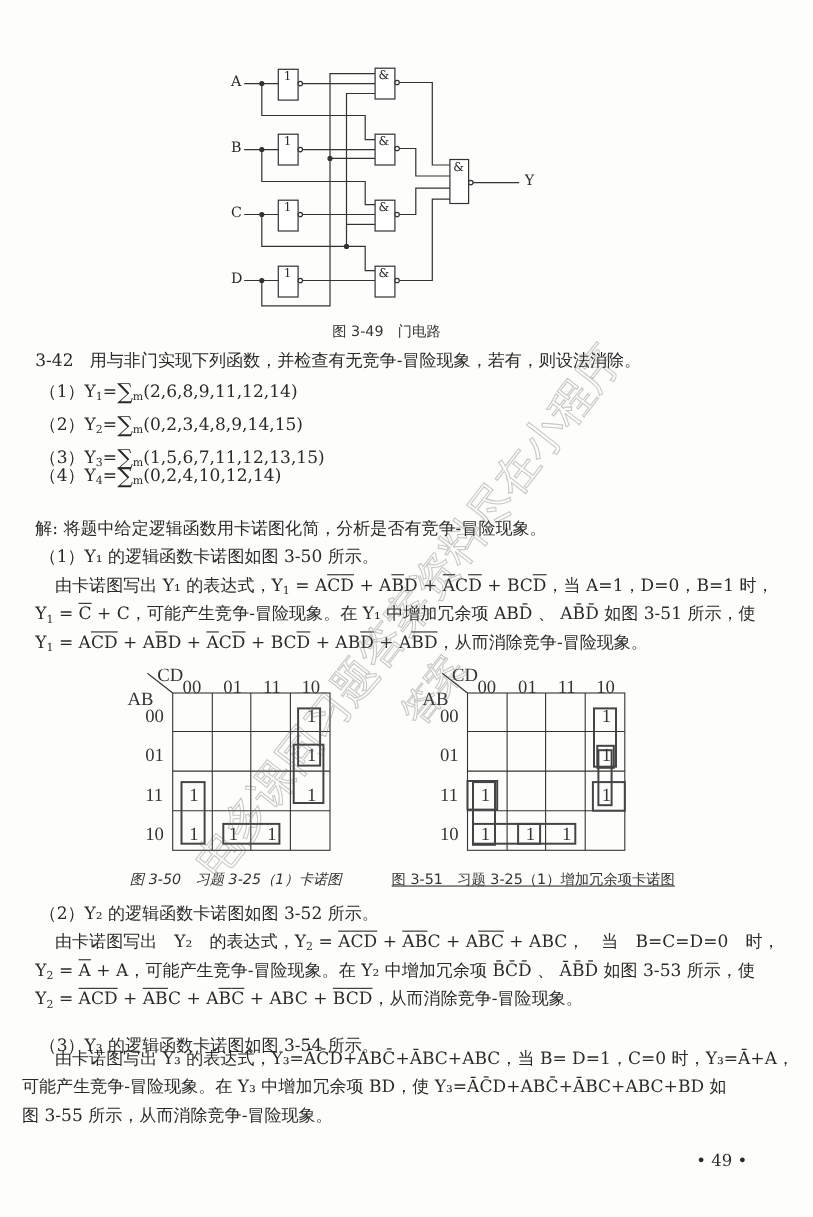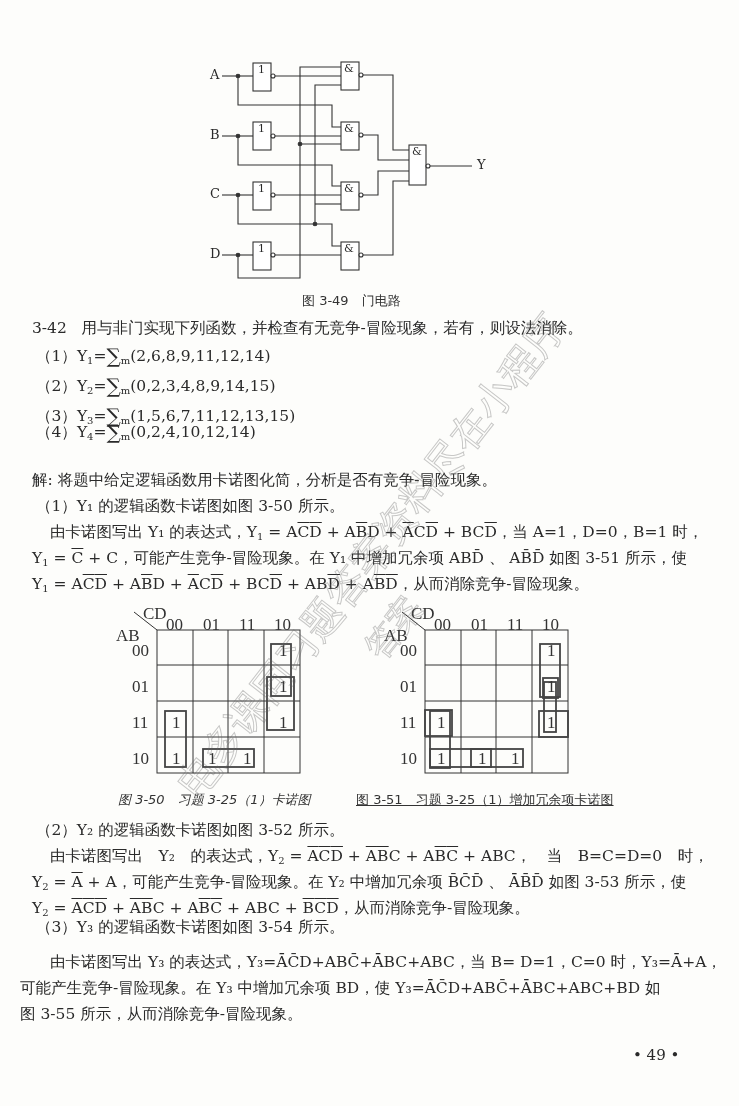--- a/index.html
+++ b/index.html
@@ -212,21 +212,21 @@
   <div class="line" style="top:0;left:16px">（2）Y₂ 的逻辑函数卡诺图如图 3-52 所示。</div>
   <div class="line" style="top:26px;left:30px">
     <span>由卡诺图写出　Y₂　的表达式，</span><span>Y<sub>2</sub> = <span class="ol">A</span><span class="ol">C</span><span class="ol">D</span> + <span class="ol">A</span><span class="ol">B</span>C + A<span class="ol">B</span><span class="ol">C</span> + ABC</span><span>，　当　B=C=D=0　时，</span>
   </div>
   <div class="line" style="top:52px;left:12px">
     <span>Y<sub>2</sub> = <span class="ol">A</span> + A</span><span>，可能产生竞争-冒险现象。在 Y₂ 中增加冗余项 B̄C̄D̄ 、 ĀB̄D̄ 如图 3-53 所示，使</span>
   </div>
   <div class="line" style="top:78px;left:12px">
     <span>Y<sub>2</sub> = <span class="ol">A</span><span class="ol">C</span><span class="ol">D</span> + <span class="ol">A</span><span class="ol">B</span>C + A<span class="ol">B</span><span class="ol">C</span> + ABC + <span class="ol">B</span><span class="ol">C</span><span class="ol">D</span></span><span>，从而消除竞争-冒险现象。</span>
   </div>
-  <div class="line" style="top:97px;left:16px">（3）Y₃ 的逻辑函数卡诺图如图 3-54 所示。</div>
+  <div class="line" style="top:120px;left:16px">（3）Y₃ 的逻辑函数卡诺图如图 3-54 所示。</div>
   <div class="line" style="top:132px;left:30px">由卡诺图写出 Y₃ 的表达式，Y₃=ĀC̄D+ABC̄+ĀBC+ABC，当 B= D=1，C=0 时，Y₃=Ā+A，</div>
   <div class="line" style="top:158px;left:0">可能产生竞争-冒险现象。在 Y₃ 中增加冗余项 BD，使 Y₃=ĀC̄D+ABC̄+ĀBC+ABC+BD 如</div>
   <div class="line" style="top:184px;left:0">图 3-55 所示，从而消除竞争-冒险现象。</div>
 </div>
 
 <div class="abs" style="left:633px;top:1046px;font-size:15px;">• 49 •</div>
 
 <div class="wm" style="left:165px;top:775px;transform:rotate(-52deg);">电多课同习题答案资料尽在小程序</div>
 <div class="wm" style="left:355px;top:640px;transform:rotate(-52deg);font-size:34px;">答案</div>
 

